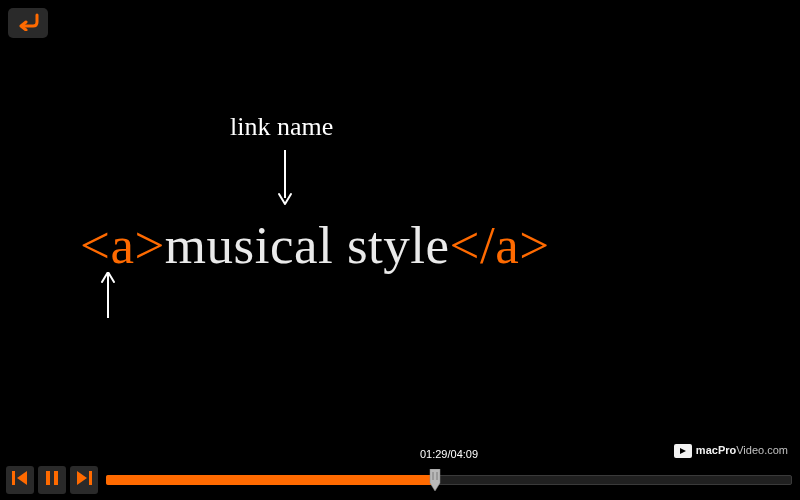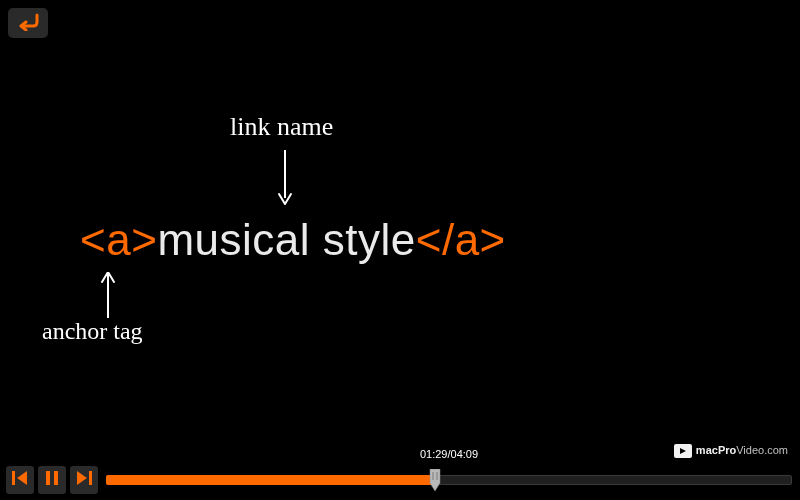--- a/index.html
+++ b/index.html
@@ -31,23 +31,24 @@
   }
   .arrow-down {
     position: absolute;
     left: 275px; top: 148px;
   }
   .arrow-down svg { display: block; }
 
   .code-line {
     position: absolute;
     left: 80px; top: 215px;
-    font-size: 44px;
+    font-size: 53px;
     letter-spacing: 0.5px;
     white-space: nowrap;
+    font-family: Liberation Serif, serif;
   }
   .code-line .tag { color: #ff6a00; font-weight: 400; }
   .code-line .txt { color: #eaeaea; font-weight: 300; }
 
   .arrow-up {
     position: absolute;
     left: 98px; top: 272px;
   }
   .arrow-up svg { display: block; }
 
@@ -164,21 +165,20 @@
       <span class="tag">&lt;a&gt;</span><span class="txt">musical style</span><span class="tag">&lt;/a&gt;</span>
     </div>
 
     <div class="arrow-up">
       <svg width="20" height="48" viewBox="0 0 20 48">
         <path d="M 4 10 L 10 0 L 16 10" stroke="#fff" stroke-width="2" fill="none" stroke-linecap="round" stroke-linejoin="round"></path>
         <line x1="10" y1="2" x2="10" y2="46" stroke="#fff" stroke-width="2"></line>
       </svg>
     </div>
 
-    <div class="label-anchor">anchor tag</div>
 
   </div>
 
   <div class="watermark">
     <span class="wm-icon">
       <svg width="12" height="10" viewBox="0 0 12 10">
         <rect x="0" y="0" width="12" height="10" rx="1" fill="#fff"></rect>
         <path d="M 3 2 L 3 8 L 9 5 Z" fill="#000"></path>
       </svg>
     </span>

